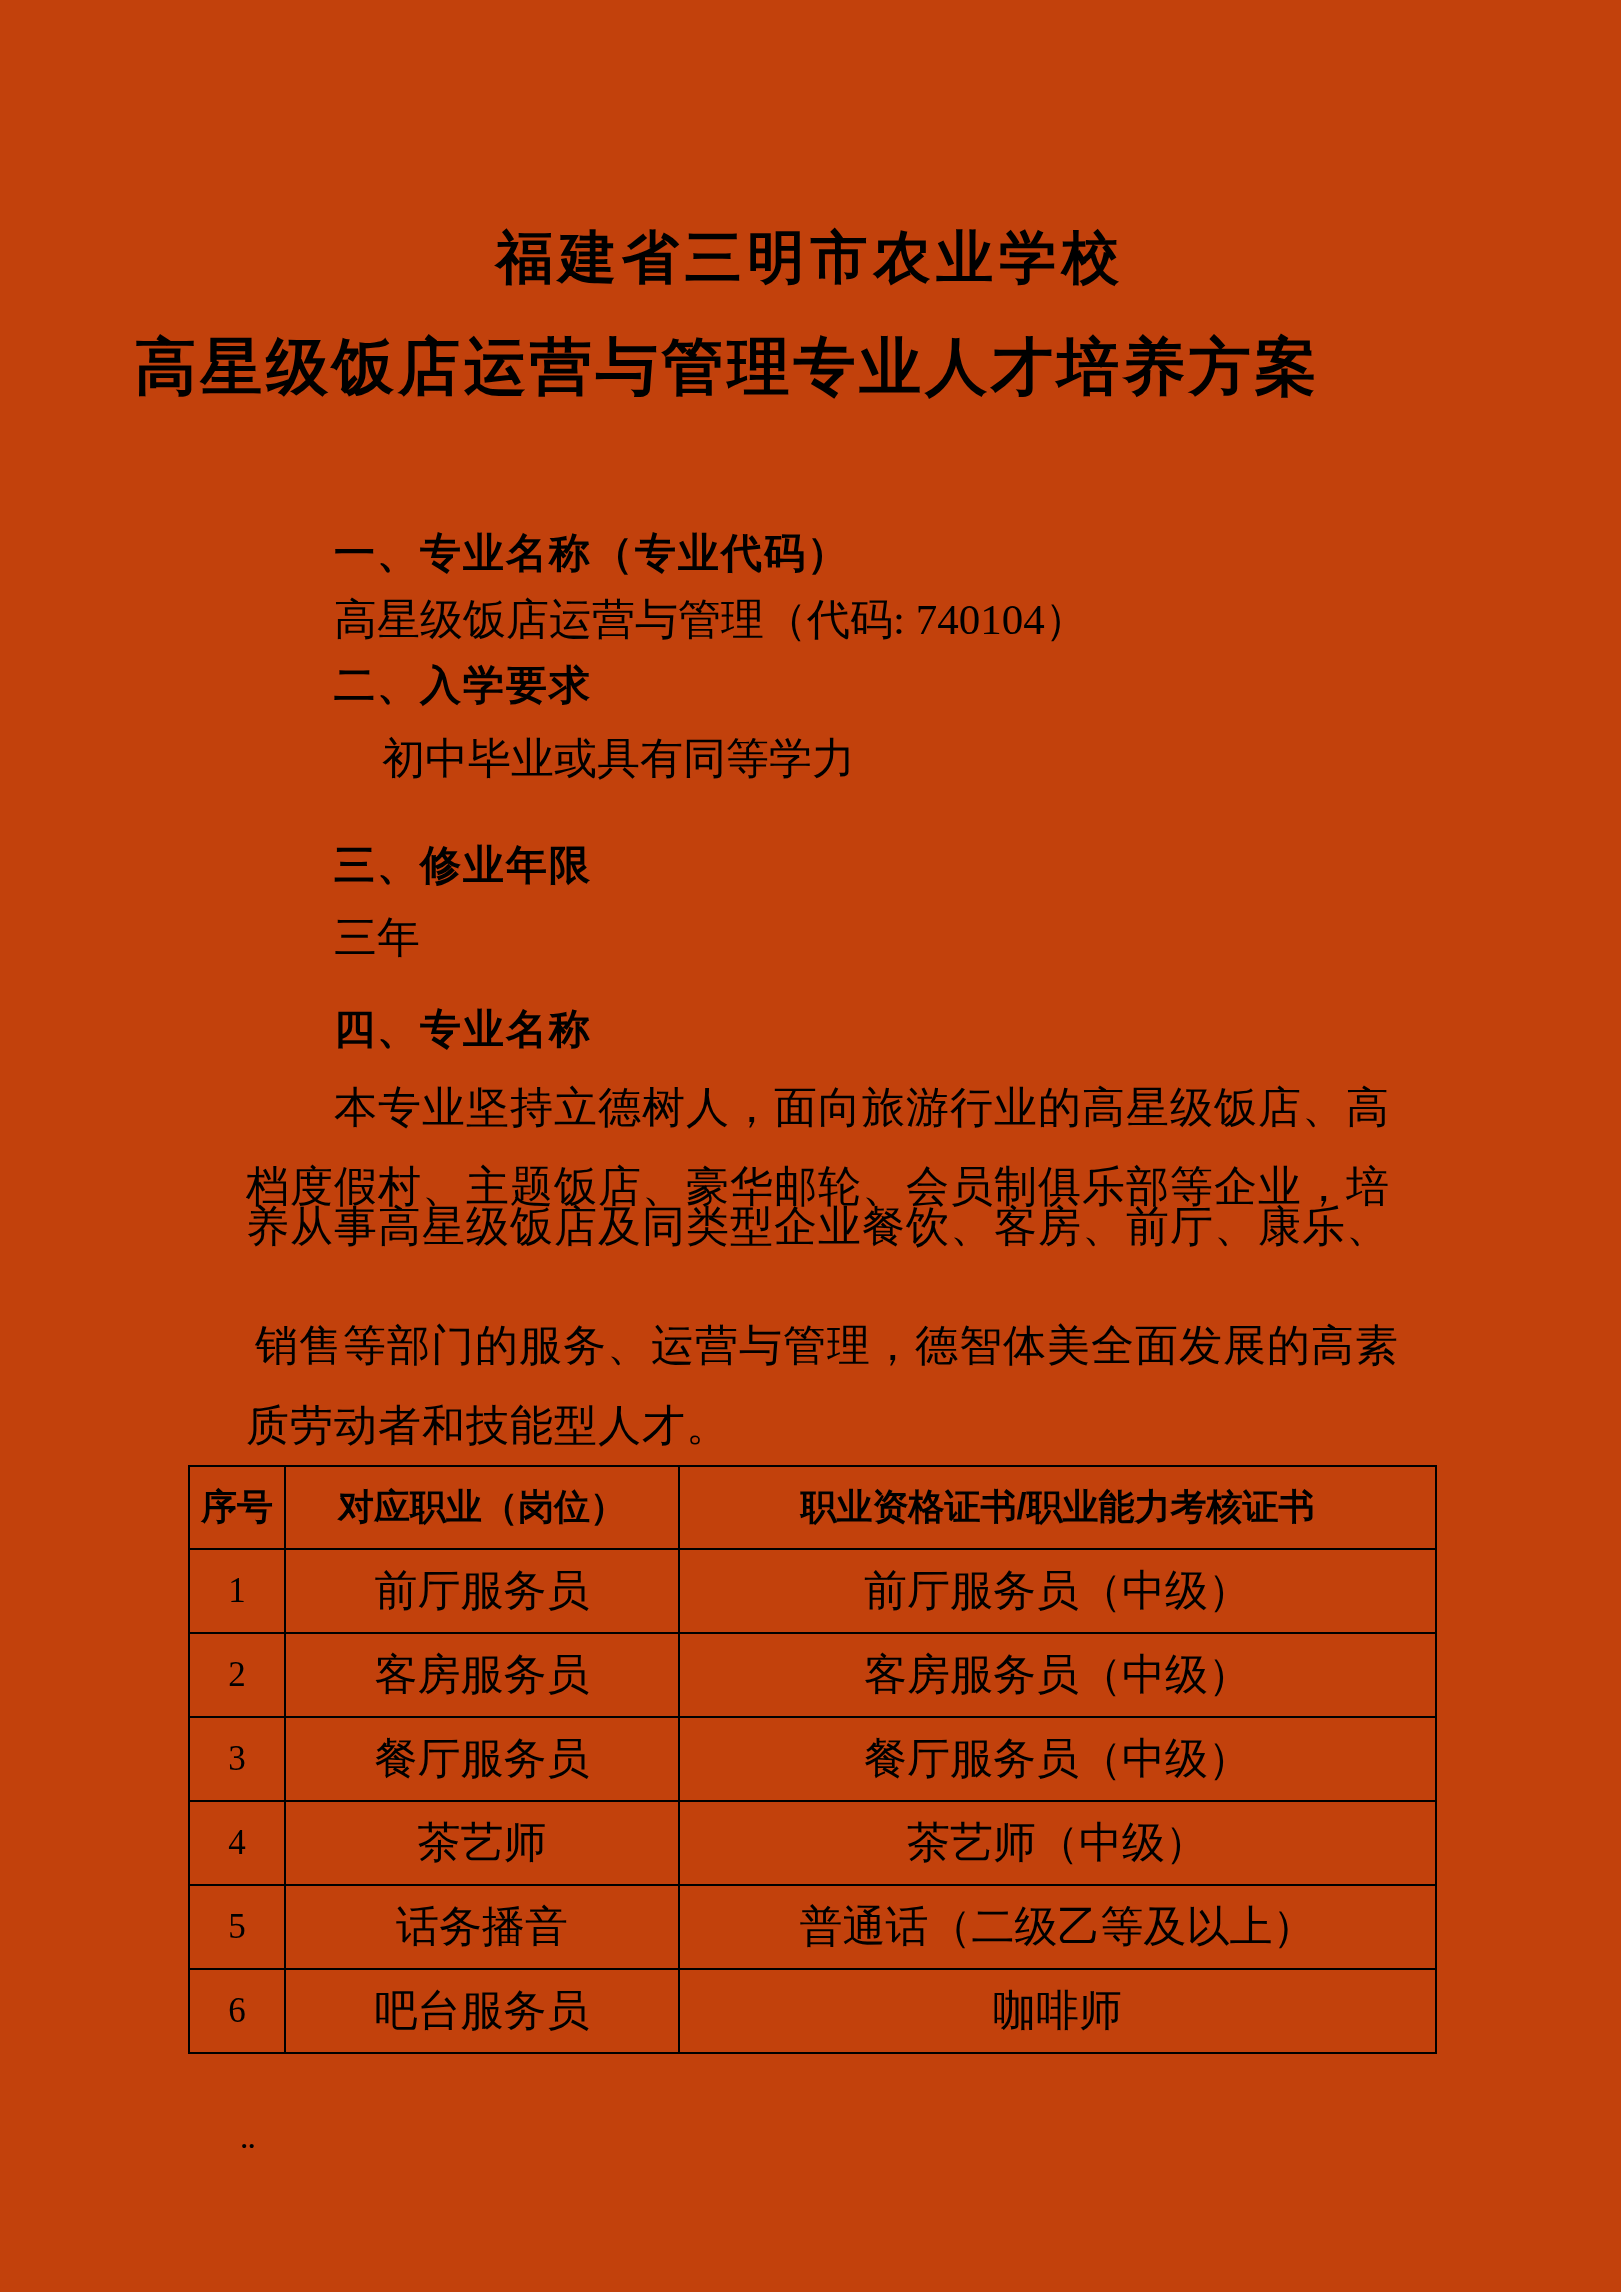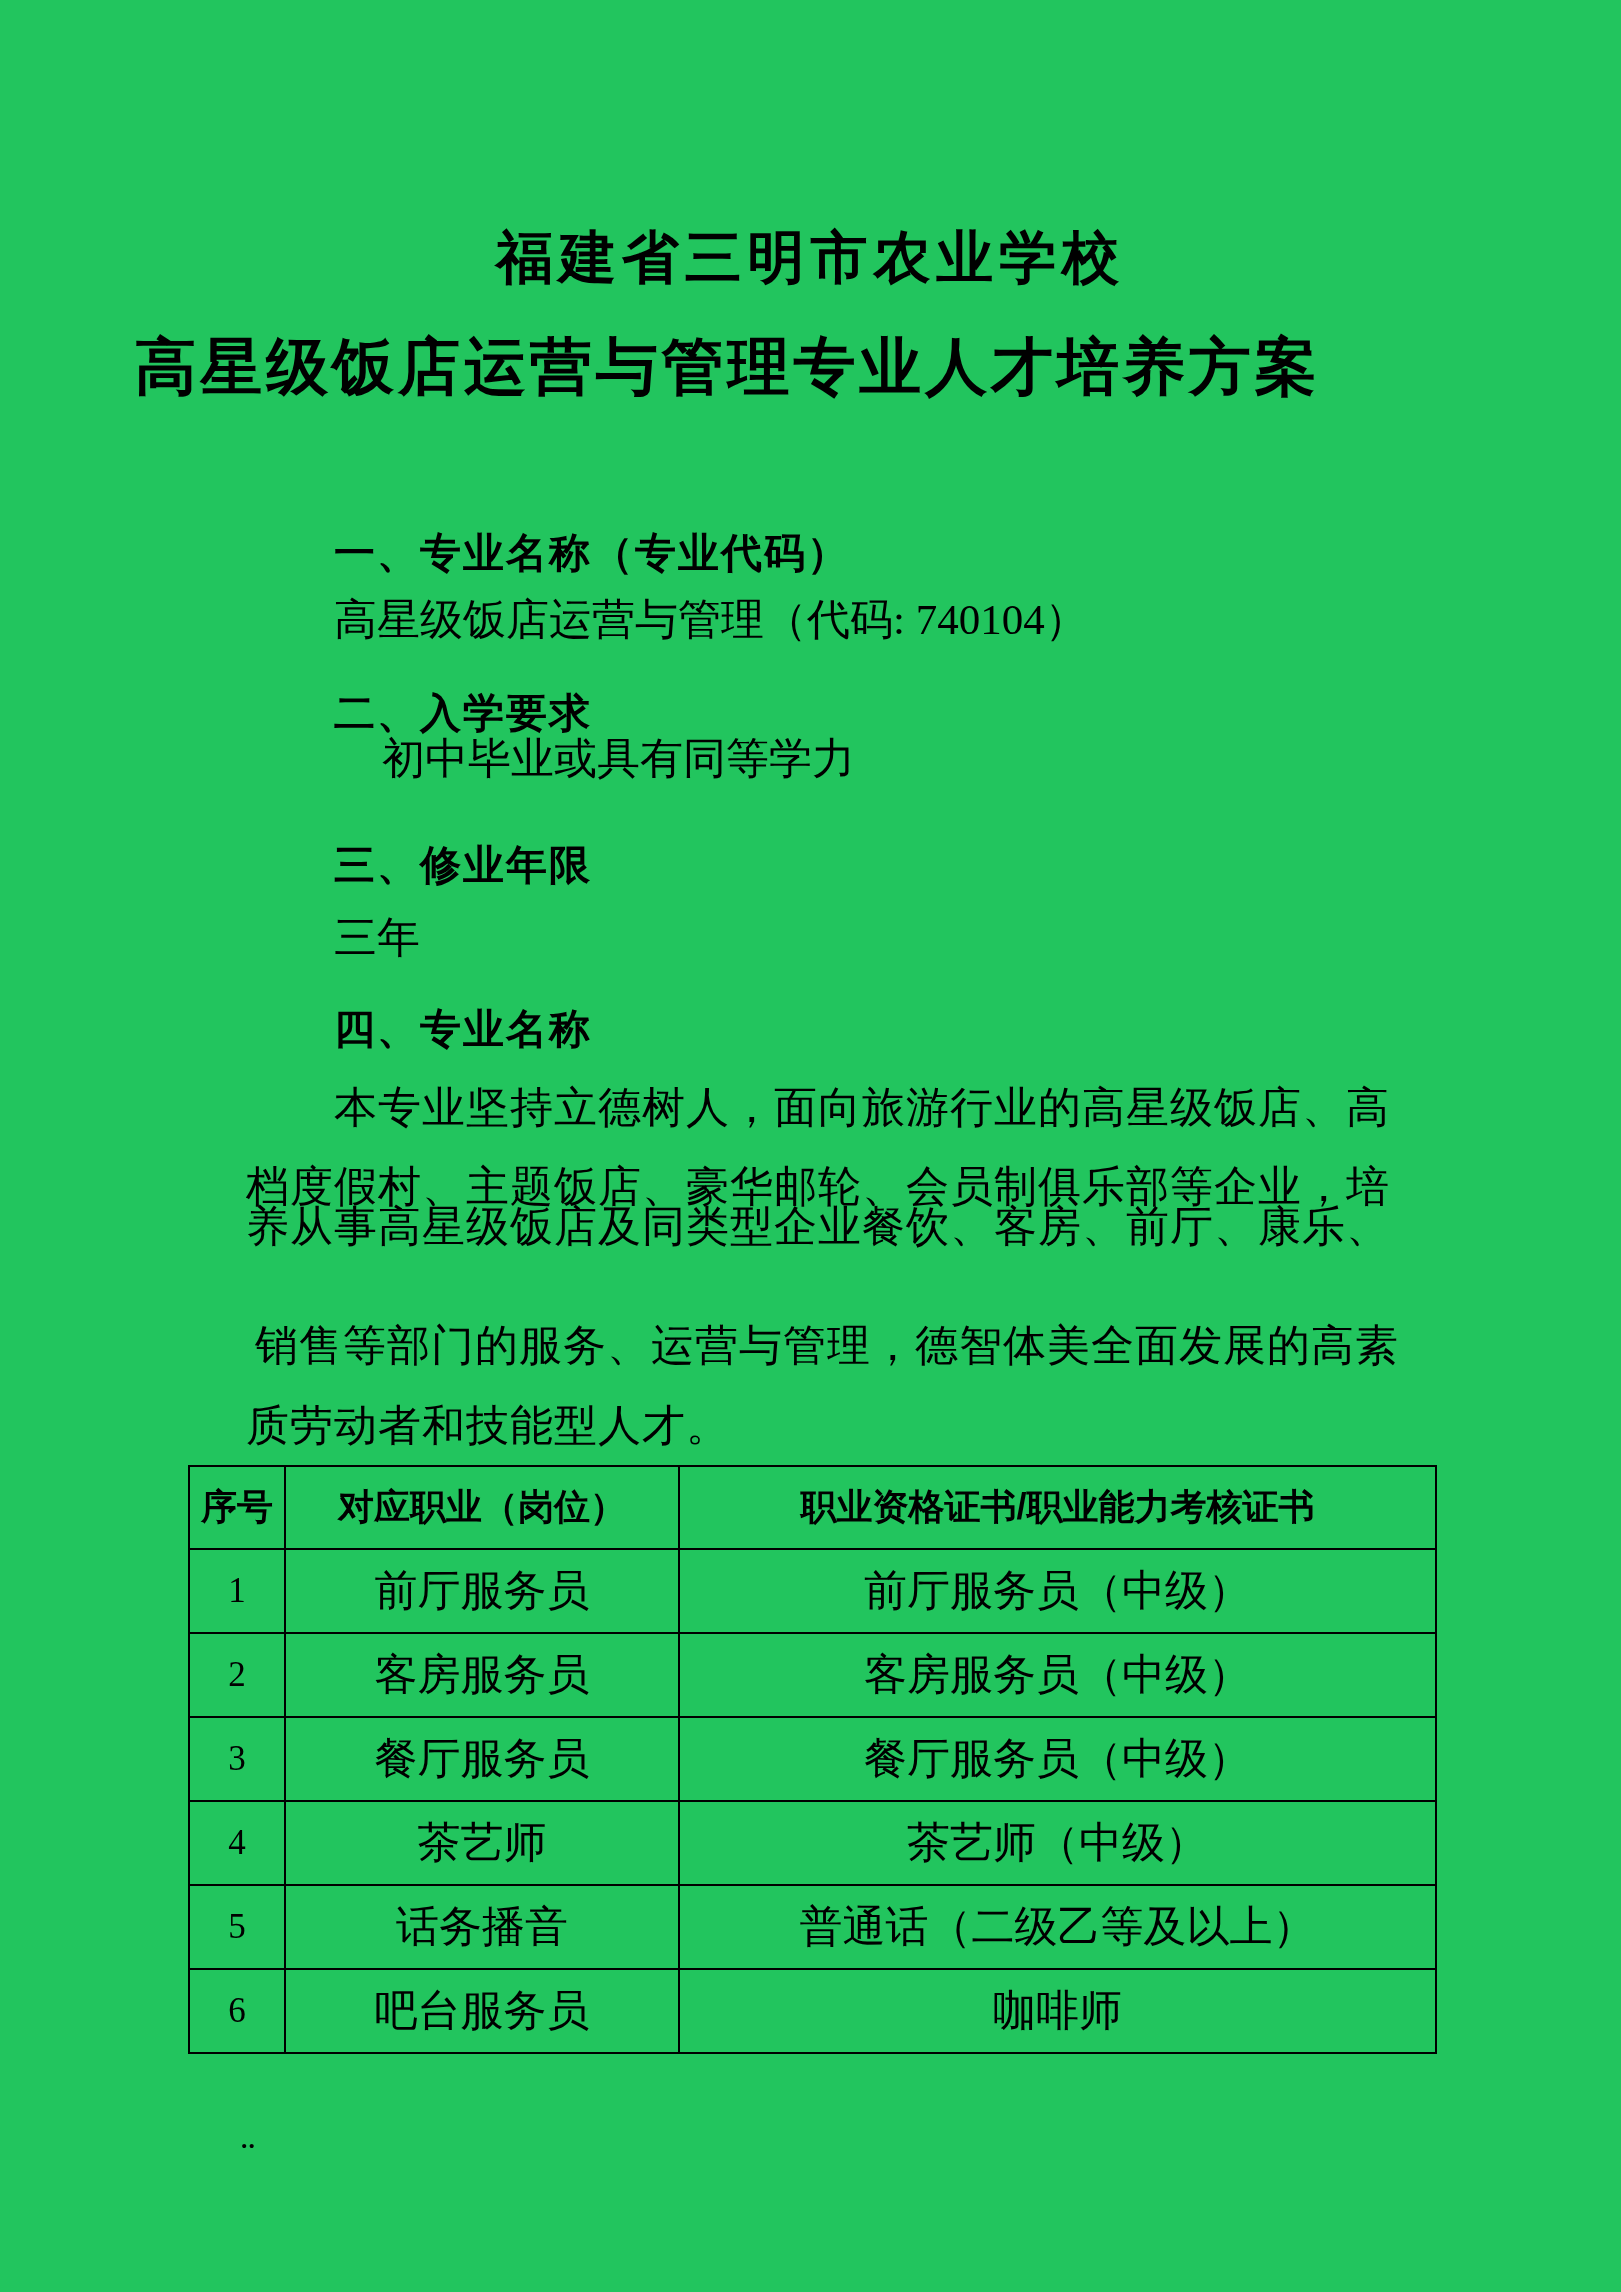--- a/index.html
+++ b/index.html
@@ -1,20 +1,20 @@
 <!DOCTYPE html>
 <html><head>
 <meta charset="utf-8">
 <style>
   html, body { margin: 0; padding: 0; background: #888; }
   .page {
     position: relative;
     width: 1621px;
     height: 2293px;
-    background: #22c55e;
+    background: #c2410c;
     color: #000000;
     font-family: "Liberation Serif", "DejaVu Serif", serif;
     overflow: hidden;
     margin: 0 auto;
   }
   .abs { position: absolute; white-space: nowrap; }
 
   .title1 {
     top: 223px; left: 0; width: 1621px;
     text-align: center;
@@ -101,21 +101,21 @@
 <body>
 
 <div class="page">
 
   <div class="abs title1">福建省三明市农业学校</div>
   <div class="abs title2">高星级饭店运营与管理专业人才培养方案</div>
 
   <div class="abs heading" style="top:530px;">一、专业名称（专业代码）</div>
   <div class="abs body-line" style="top:595px;">高星级饭店运营与管理（代码: 740104）</div>
 
-  <div class="abs heading" style="top:690px;">二、入学要求</div>
+  <div class="abs heading" style="top:662px;">二、入学要求</div>
   <div class="abs body-line" style="top:734px;margin-left:48px;">初中毕业或具有同等学力</div>
 
   <div class="abs heading" style="top:842px;">三、修业年限</div>
   <div class="abs body-line" style="top:913px;">三年</div>
 
   <div class="abs heading" style="top:1006px;">四、专业名称</div>
 
   <div class="abs para-line" style="top:1162px;">档度假村、主题饭店、豪华邮轮、会员制俱乐部等企业，培</div>
   <div class="abs para-line para-first" style="top:1083px;">本专业坚持立德树人，面向旅游行业的高星级饭店、高</div>
   <div class="abs para-line" style="top:1170px;margin-top:32px;">养从事高星级饭店及同类型企业餐饮、客房、前厅、康乐、</div>

